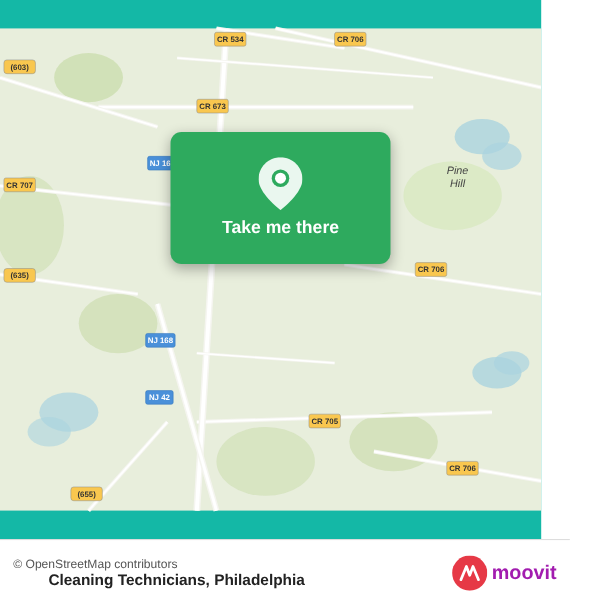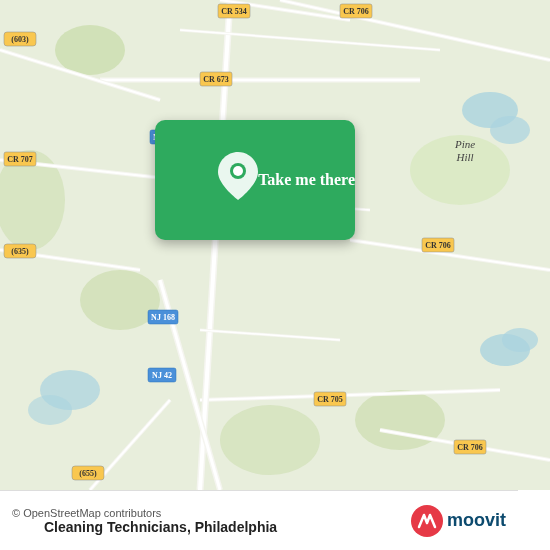--- a/index.html
+++ b/index.html
@@ -6,49 +6,48 @@
 
     body {
       width: 550px;
       height: 550px;
       overflow: hidden;
       font-family: Arial, sans-serif;
       position: relative;
     }
 
     #map-container {
-      width: 550px;
+      width: 492px;
       height: 490px;
       position: relative;
       overflow: hidden;
       background-color: #14b8a6;
-      font-family: Liberation Serif, serif;
     }
 
     
     #map-svg {
       width: 100%;
       height: 100%;
       position: absolute;
       top: 0; left: 0;
     }
 
     
     #take-me-there-card {
       position: absolute;
       top: 120px;
       left: 155px;
       width: 200px;
       height: 120px;
       background-color: #2eaa5e;
       border-radius: 10px;
       display: flex;
-      flex-direction: row;
+      flex-direction: column;
       align-items: center;
-      justify-content: flex-end;
+      justify-content: center;
       cursor: pointer;
       box-shadow: 0 4px 12px rgba(0,0,0,0.3);
     }
 
     #pin-icon {
       width: 40px;
       height: 48px;
       margin-bottom: 8px;
     }
 
@@ -94,21 +93,21 @@
     }
 
     #moovit-icon {
       width: 32px;
       height: 32px;
     }
 
     #moovit-text {
       font-size: 18px;
       font-weight: bold;
-      color: #0c4a6e;
+      color: #a21caf;
     }
   </style>
 </head>
 <body>
 
 <div id="map-container">
   <svg id="map-svg" viewBox="0 0 550 490" xmlns="http://www.w3.org/2000/svg">
 
     <rect width="550" height="490" fill="#e8eedc"></rect>
 

